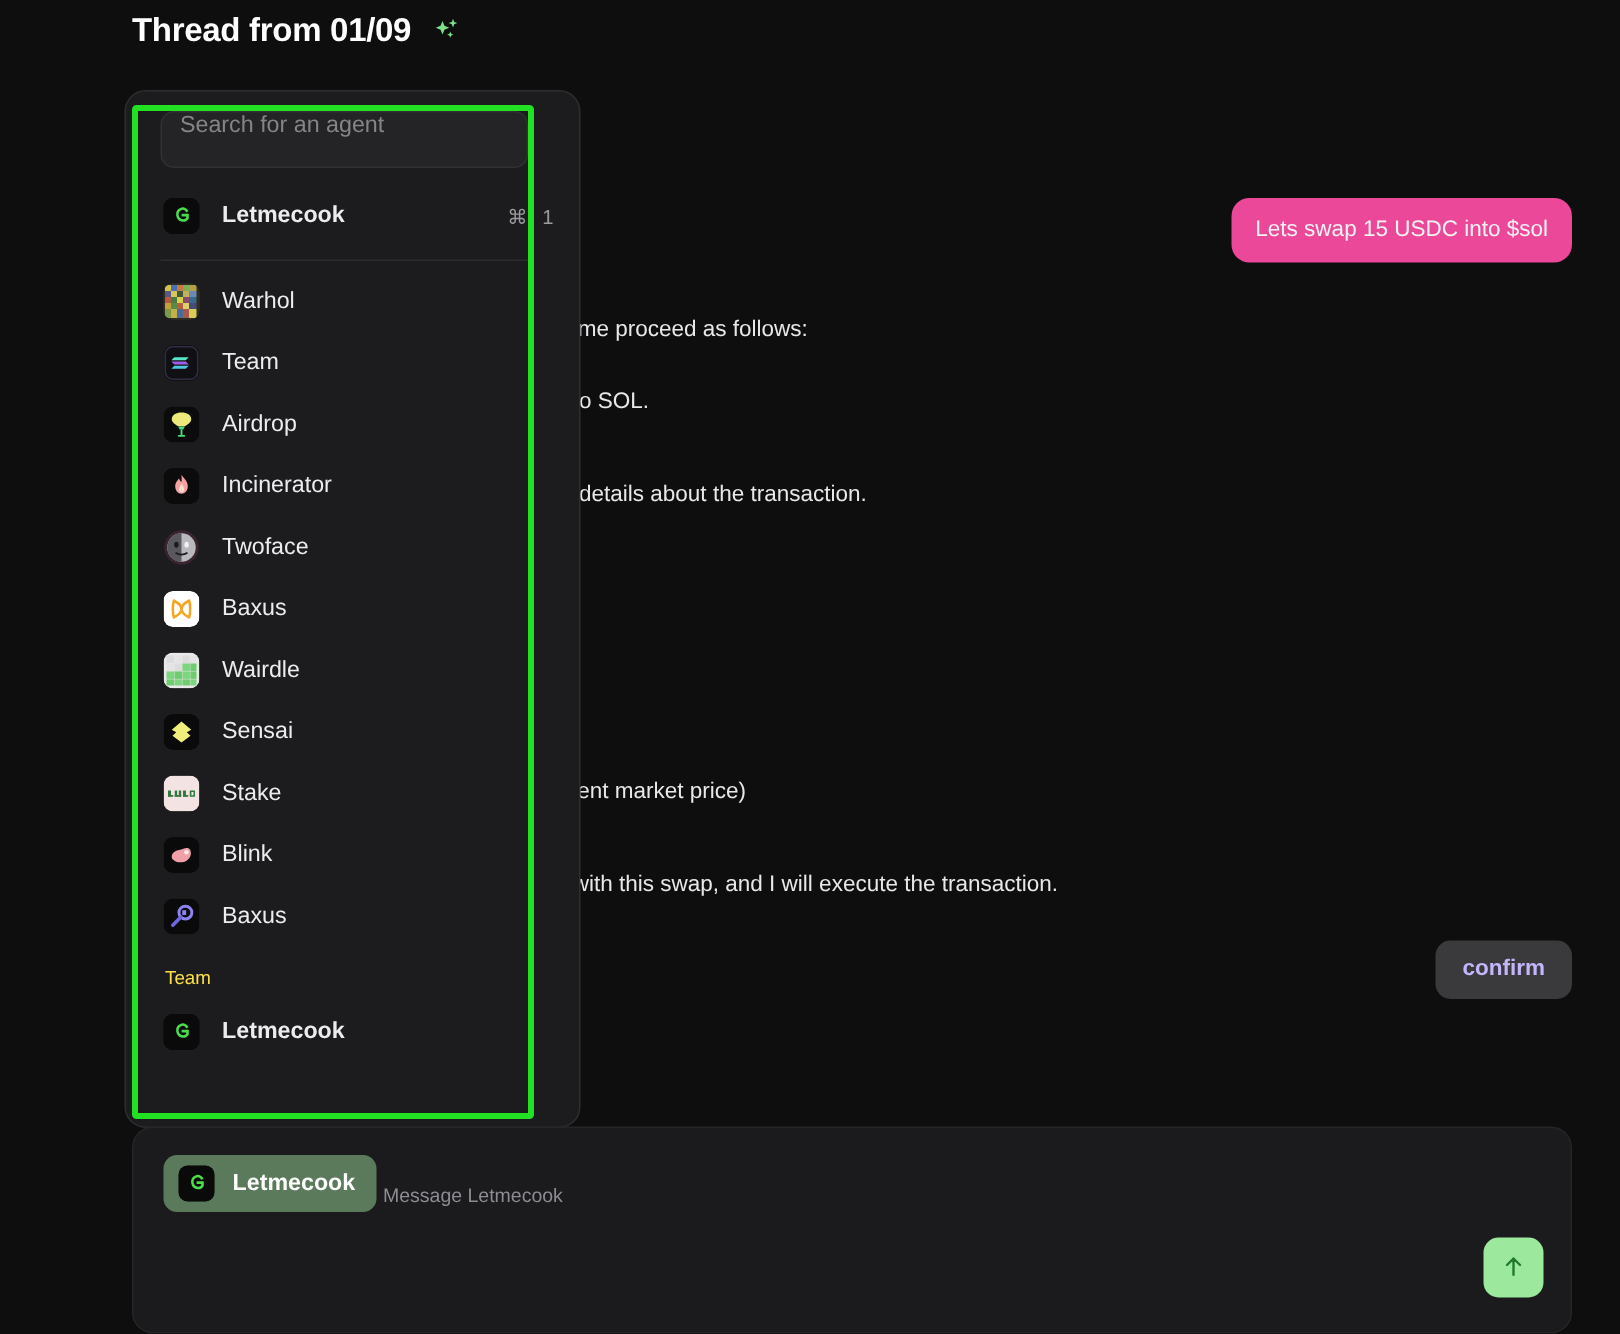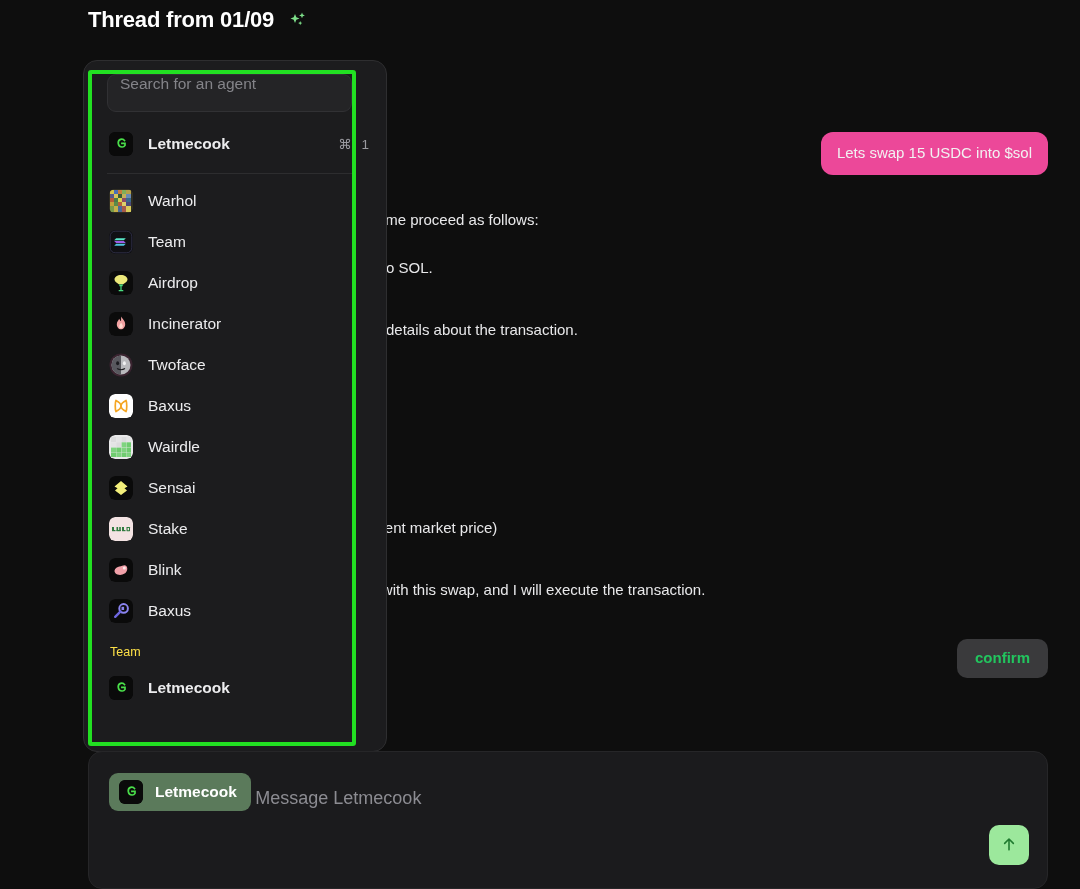--- a/index.html
+++ b/index.html
@@ -78,30 +78,29 @@
   .assistant-line.gap-lg { margin-bottom: 40px; }
   .assistant-line.gap-xl { margin-bottom: 176px; }
 
   .confirm-row {
     display: flex;
     justify-content: flex-end;
     margin-top: 8px;
   }
   .confirm-button {
     background: #3a3a3c;
-    color: #22c55e;
+    color: #c4b5fd;
     font-size: 15px;
     font-weight: bold;
     border: none;
     border-radius: 10px;
     padding: 10px 18px 12px 18px;
     min-width: 82px;
     text-align: center;
     font-family: "Liberation Sans", sans-serif;
-    margin-top: 12px;
   }
 
   
   .ghost-row {
     position: absolute;
     left: 96px;
     top: 52px;
     width: 300px;
     height: 12px;
     color: #2a2a2a;
@@ -244,21 +243,21 @@
   .agent-chip .chip-label {
     font-size: 15.5px;
     font-weight: bold;
     color: #ffffff;
   }
   .composer-input {
     margin-top: 18px;
     background: transparent;
     border: none;
     outline: none;
-    font-size: 18px;
+    font-size: 13px;
     color: #e6e6e6;
     width: 700px;
     font-family: "Liberation Sans", sans-serif;
   }
   .composer-input::placeholder { color: #8c8c92; }
 
   .send-button {
     position: absolute;
     right: 18px;
     bottom: 23px;

